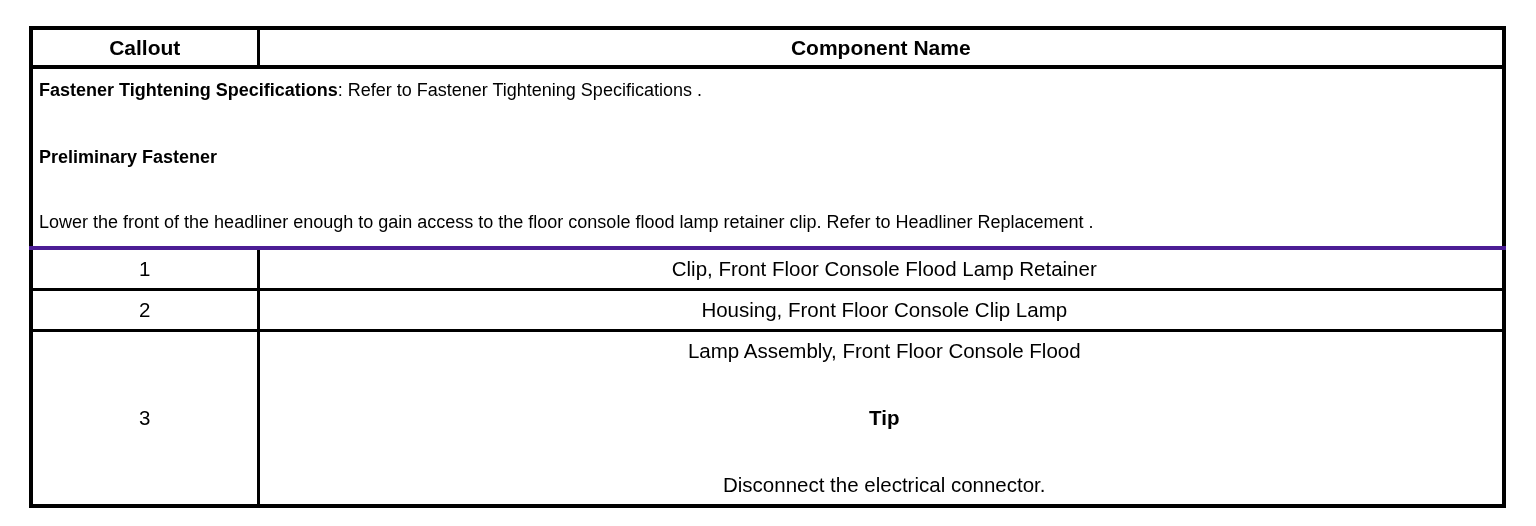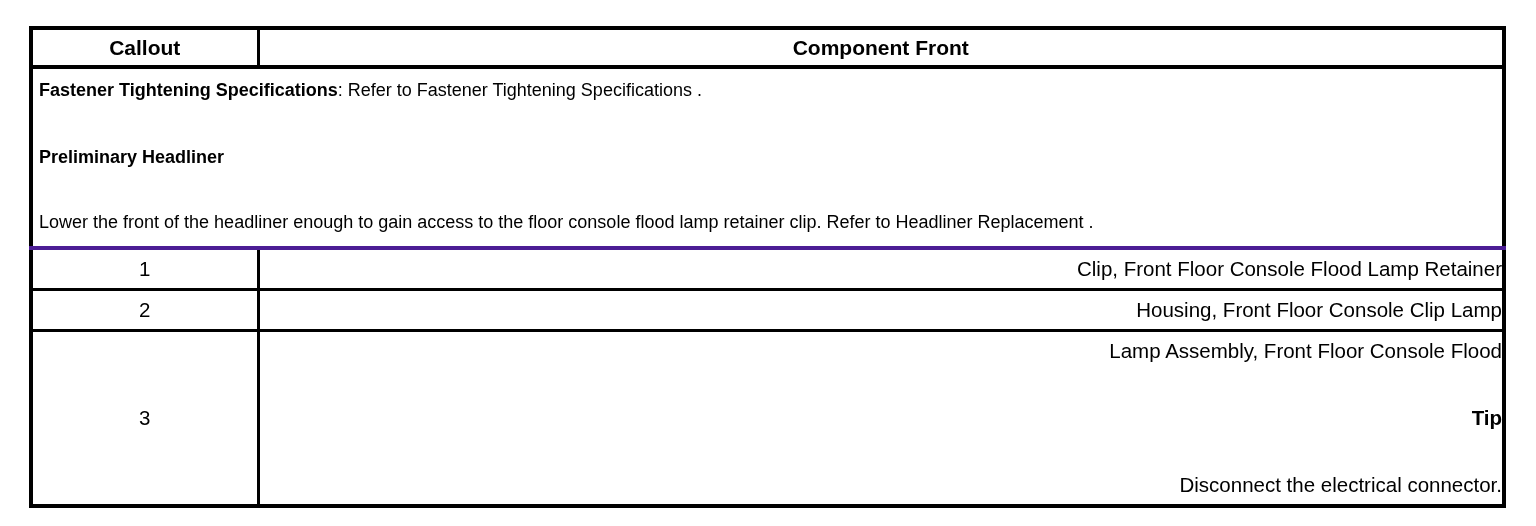--- a/index.html
+++ b/index.html
@@ -85,21 +85,21 @@
   .data-row td {
     font-size: 20.5px;
     line-height: 1.1;
   }
   .data-row td.callout-cell {
     text-align: center;
     border-right: 3px solid #000000;
     vertical-align: middle;
   }
   .data-row td.name-cell {
-    text-align: right;
+    text-align: center;
     padding-left: 7px;
     vertical-align: middle;
     margin-left: 29px;
   }
   .data-row.r1 td { height: 38px; border-bottom: 3px solid #000000; }
   .data-row.r2 td { height: 38px; border-bottom: 3px solid #000000; }
   .data-row.r3 td { height: 172px; }
 
   .r3 .name-cell {
     vertical-align: top;
@@ -120,31 +120,31 @@
 
   <table class="parts-table">
     <colgroup>
       <col class="col-callout">
       <col class="col-name">
     </colgroup>
 
     <thead>
       <tr class="head-row">
         <th class="callout-head">Callout</th>
-        <th class="name-head">Component Front</th>
+        <th class="name-head">Component Name</th>
       </tr>
     </thead>
 
     <tbody>
 
       <tr class="proc-row">
         <td colspan="2">
           <div class="proc-line"><span class="bold">Fastener Tightening Specifications</span><span>: Refer to Fastener Tightening Specifications .</span></div>
           <div class="proc-gap"></div>
-          <div class="proc-line bold">Preliminary Headliner</div>
+          <div class="proc-line bold">Preliminary Fastener</div>
           <div class="proc-gap-2"></div>
           <div class="proc-line">Lower the front of the headliner enough to gain access to the floor console flood lamp retainer clip. Refer to Headliner Replacement .</div>
         </td>
       </tr>
 
       <tr class="data-row r1">
         <td class="callout-cell">1</td>
         <td class="name-cell">Clip, Front Floor Console Flood Lamp Retainer</td>
       </tr>
 

